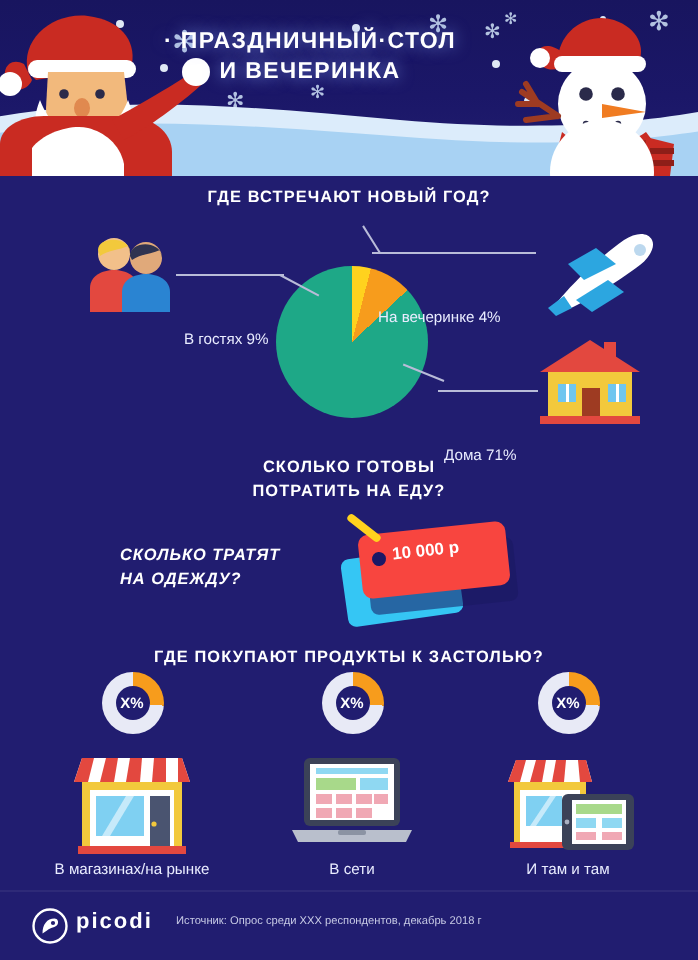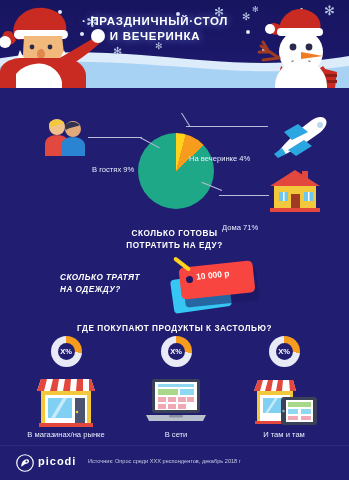--- a/index.html
+++ b/index.html
@@ -143,20 +143,21 @@
       <path d="M30 64 C38 72 62 72 72 64 L78 72 C70 82 34 82 28 72 Z" fill="#c92b22"></path>
       <path d="M70 66 L86 70 L84 86 L74 86 Z" fill="#c92b22"></path>
       <rect x="74" y="72" width="12" height="3" fill="#8e1e18"></rect>
       <rect x="74" y="78" width="12" height="3" fill="#8e1e18"></rect>
       <rect x="32" y="68" width="40" height="4" fill="#8e1e18" opacity=".6"></rect>
       <circle cx="50" cy="84" r="26" fill="#ffffff"></circle>
       <path d="M28 56 L10 44 M28 56 L12 58 M18 50 L12 40 M18 50 L8 50" stroke="#9e3b22" stroke-width="3" fill="none" stroke-linecap="round"></path>
     </svg>
   </div>
 
+  <div class="sec-title" style="top:93px;">ГДЕ ВСТРЕЧАЮТ НОВЫЙ ГОД?</div>
 
   <div class="pie-wrap">
     <div class="pie"></div>
   </div>
 
   <svg class="couple" viewBox="0 0 46 40">
     <circle cx="15" cy="11" r="8" fill="#f2c08a"></circle>
     <path d="M7 9 C7 2 23 2 23 10 L22 7 C18 9 12 9 8 12 Z" fill="#f2c93c"></path>
     <path d="M3 40 L3 28 C3 22 9 19 15 19 C21 19 27 22 27 28 L27 40 Z" fill="#e3483f"></path>
     <circle cx="31" cy="13" r="8" fill="#e0a97a"></circle>

